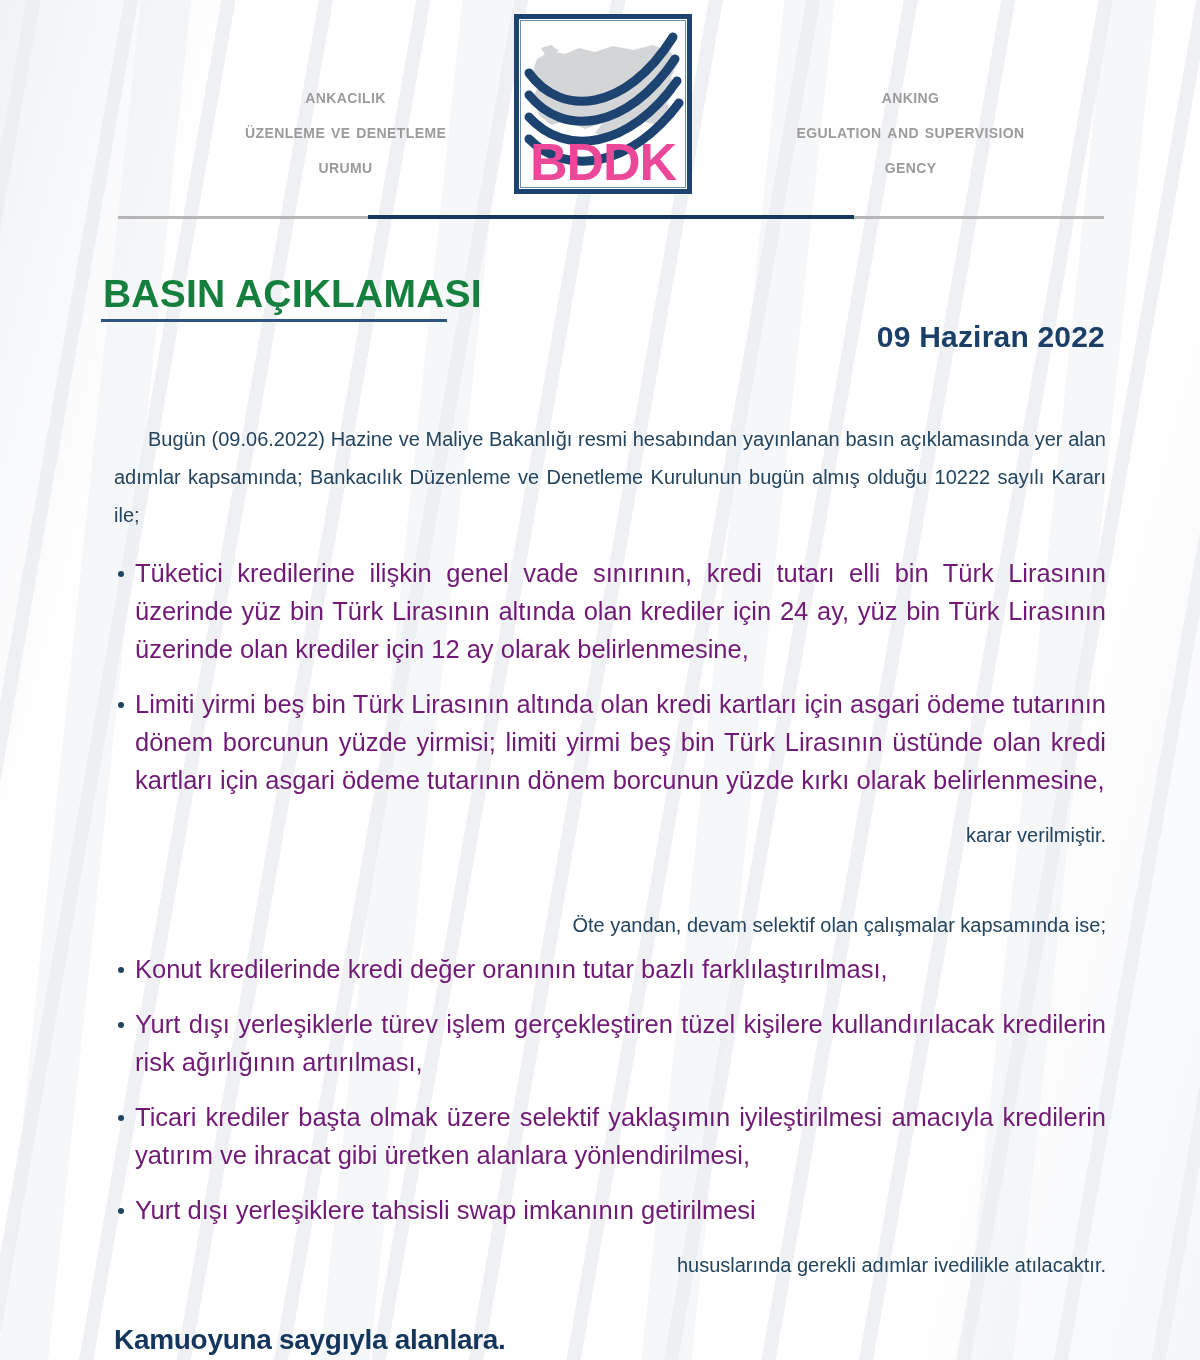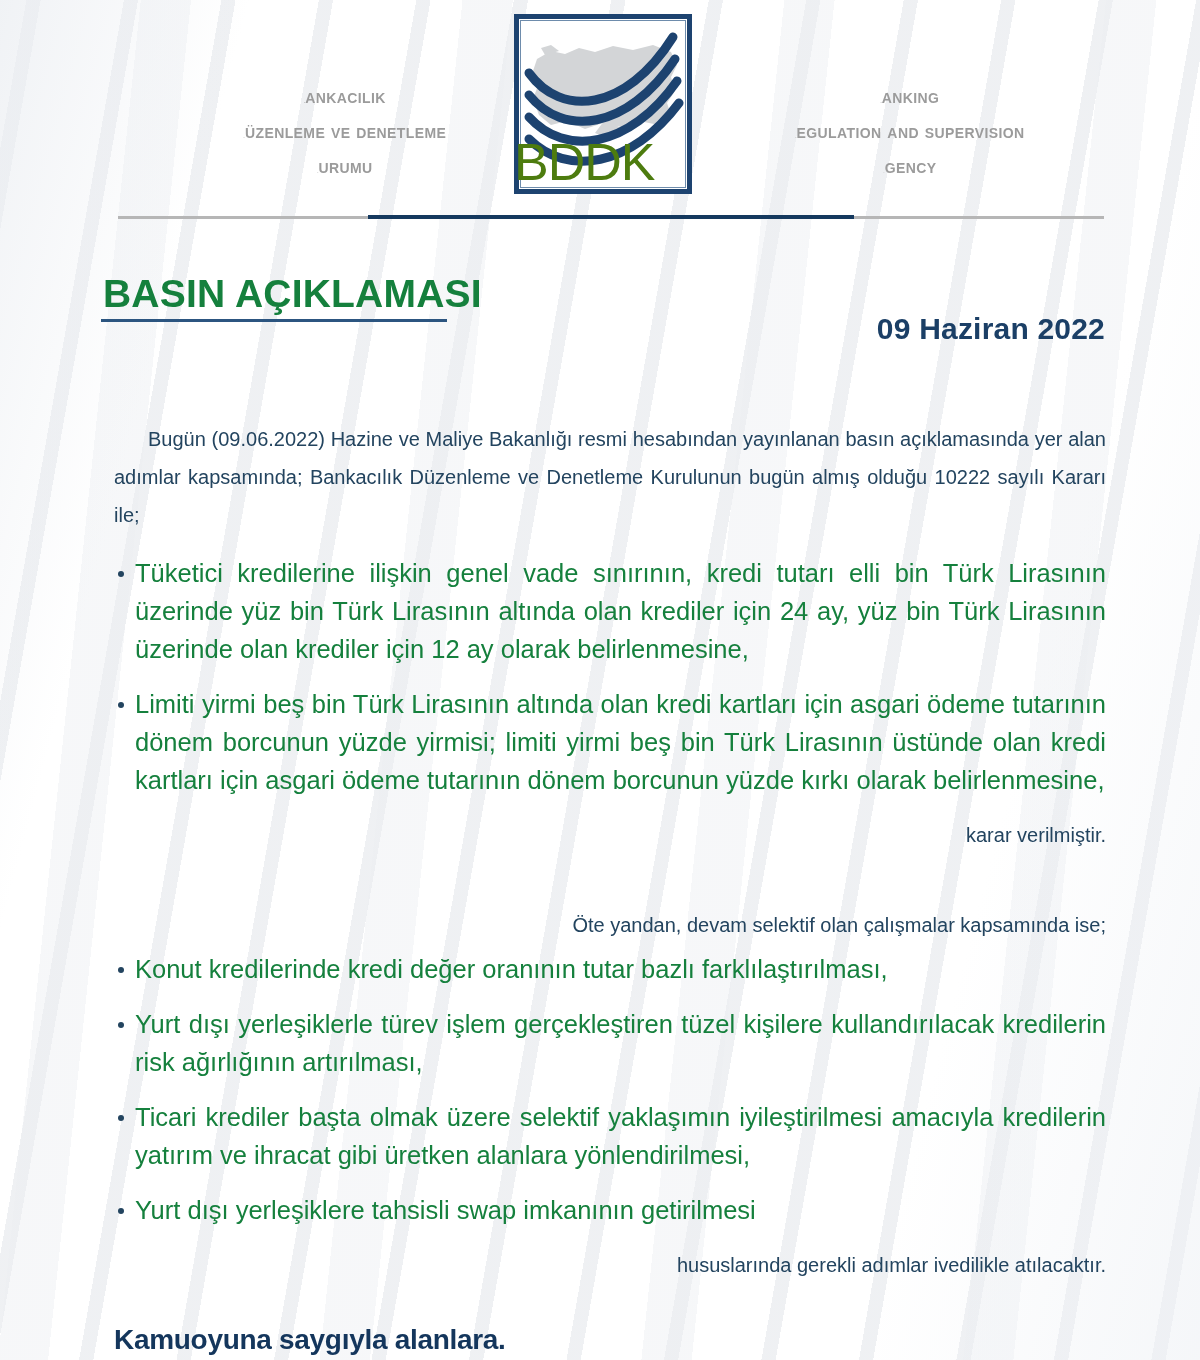--- a/index.html
+++ b/index.html
@@ -107,24 +107,24 @@
     left: 6px; top: 6px; right: 6px; bottom: 6px;
     border: 1.5px solid #6e8cac;
     box-sizing: border-box;
     overflow: hidden;
   }
   .logo-svg { position: absolute; left: 0; top: 0; }
   .logo-word {
     position: absolute;
     left: 0; right: 0;
     bottom: 6px;
-    text-align: left;
-    color: #4d7c0f;
+    text-align: center;
+    color: #ec4899;
     font-family: "Liberation Sans", sans-serif;
-    font-weight: normal;
+    font-weight: bold;
     font-size: 52px;
     letter-spacing: -1px;
     line-height: 52px;
   }
 
   
   .rule {
     position: absolute;
     left: 118px; top: 215px;
     width: 986px; height: 4px;
@@ -147,21 +147,21 @@
   }
   .title-underline {
     position: absolute;
     left: 101px; top: 319px;
     width: 346px; height: 3px;
     background: #2c5580;
   }
 
   .doc-date {
     position: absolute;
-    right: 95px; top: 312px;
+    right: 95px; top: 320px;
     color: #1b3f66;
     font-size: 30px;
     font-weight: bold;
     letter-spacing: 0.2px;
     white-space: nowrap;
     text-align: right;
   }
 
   
   .body-wrap {
@@ -176,21 +176,21 @@
     text-align: justify;
     text-justify: inter-word;
     margin: 0 0 6px 0;
   }
   .para.indent { text-indent: 34px; }
   .para.flush  { text-align: right; }
 
   .blist { list-style: none; margin: 0; padding: 0; }
   .blist li {
     position: relative;
-    color: #15803d;
+    color: #701a75;
     font-size: 25.5px;
     line-height: 38px;
     padding-left: 21px;
     margin-bottom: 17px;
     text-align: justify;
     text-justify: inter-word;
   }
   .blist li.noj { text-align: left; }
   .blist li::before {
     content: "";

